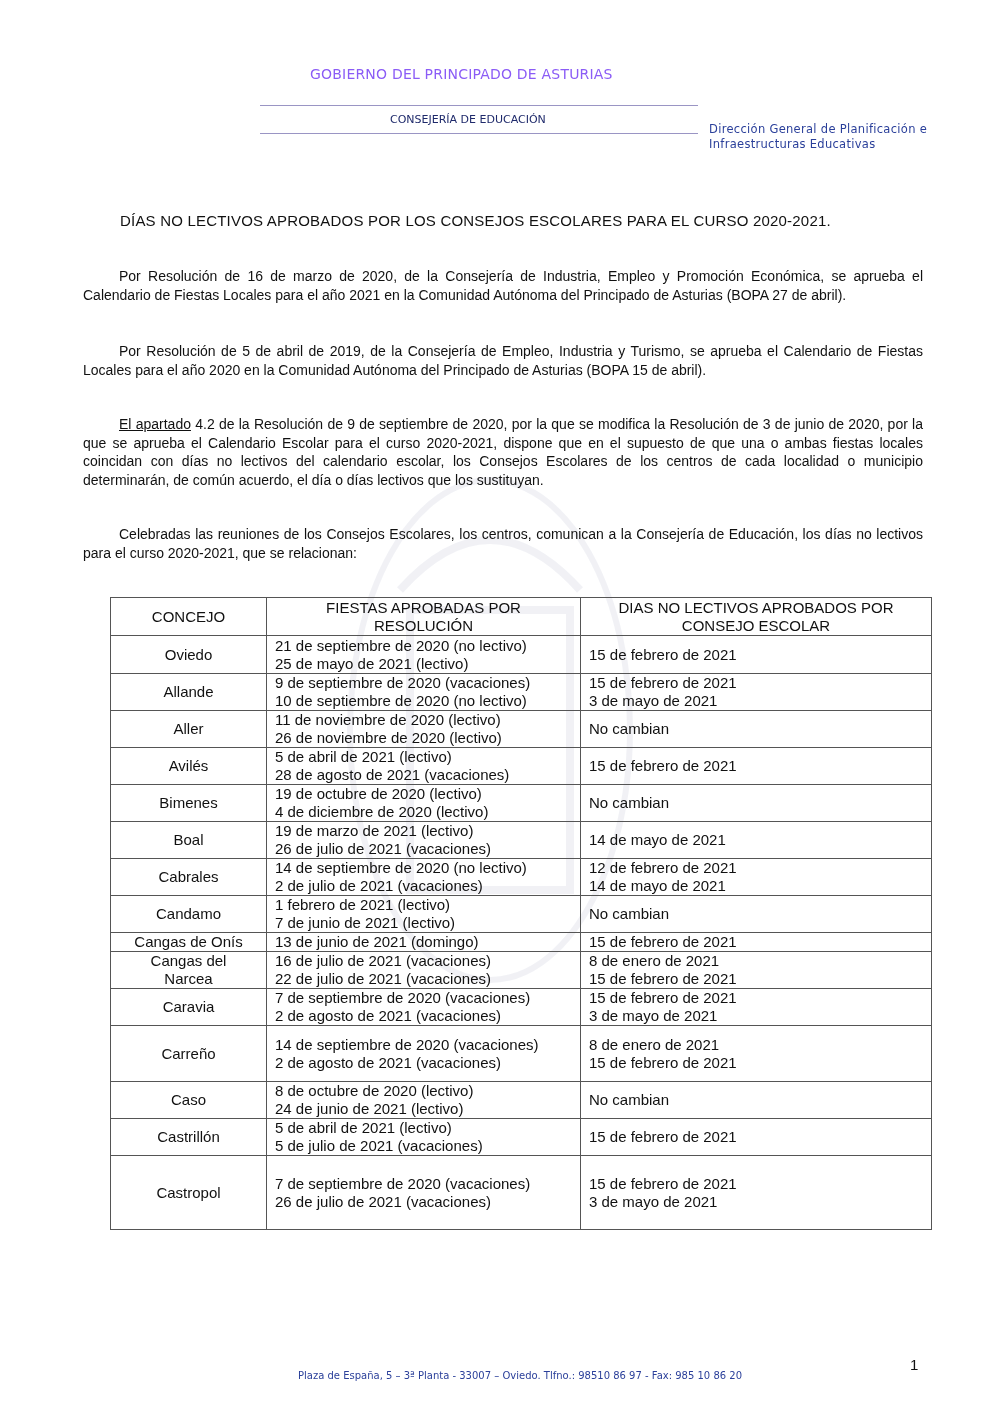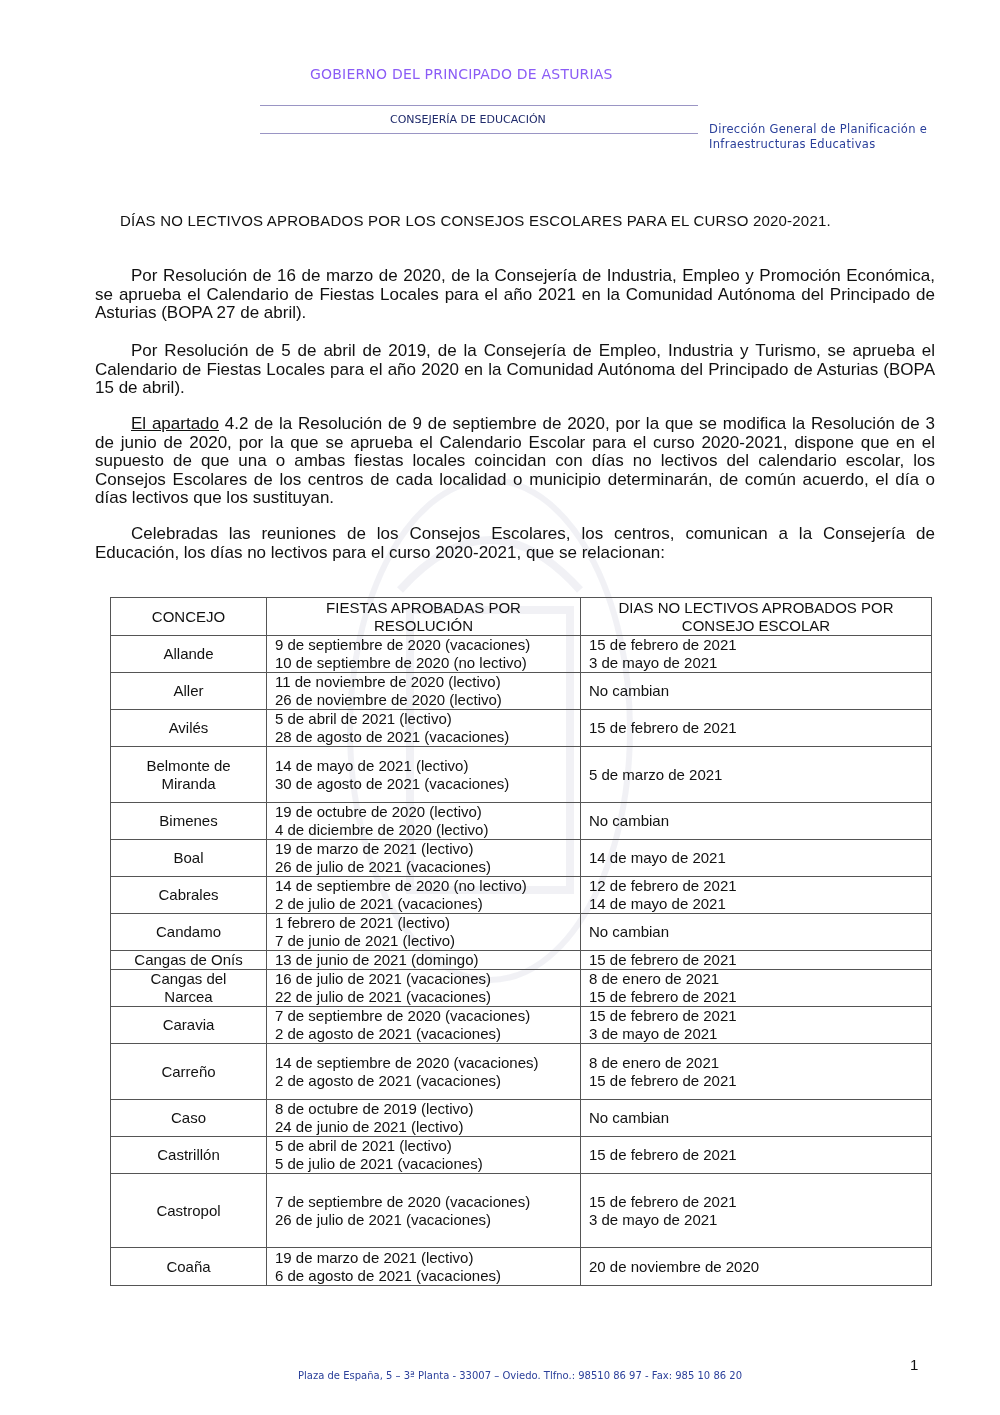--- a/index.html
+++ b/index.html
@@ -2,21 +2,21 @@
 <html><head>
 <meta charset="utf-8">
 <style>
   html, body { margin: 0; padding: 0; background: #ffffff; }
   body { width: 1000px; height: 1415px; position: relative; overflow: hidden; font-family: "Liberation Sans", sans-serif; color: #111; }
   .hdr-title { position: absolute; left: 310px; top: 66px; font-family: "DejaVu Sans", sans-serif; font-size: 14px; color: #8b5cf6; letter-spacing: 0.2px; }
   .hdr-line { position: absolute; left: 260px; width: 438px; height: 1px; background: #9a95c4; }
   .hdr-sub { position: absolute; left: 390px; top: 113px; font-family: "DejaVu Sans", sans-serif; font-size: 11px; color: #1f2a6b; }
   .hdr-dir { position: absolute; left: 709px; top: 122px; font-family: "DejaVu Sans", sans-serif; font-size: 11.5px; color: #2a3f9a; line-height: 15px; letter-spacing: 0.3px; }
   .doc-title { position: absolute; left: 120px; top: 212px; font-size: 15px; letter-spacing: 0.2px; }
-  .para { position: absolute; left: 95px; width: 840px; font-size: 17px; line-height: 18.5px; text-align: justify; }
+  .para { position: absolute; left: 83px; width: 840px; font-size: 14px; line-height: 18.5px; text-align: justify; }
   .para .indent { display: inline-block; width: 36px; }
   .para u { text-decoration: underline; }
   table.t { position: absolute; left: 110px; top: 597px; width: 822px; border-collapse: collapse; font-size: 15px; line-height: 18px; }
   table.t td { border: 1px solid #555; padding: 0 8px; vertical-align: middle; }
   table.t td.c1 { text-align: center; width: 147px; padding: 0 4px; }
   table.t td.c2 { width: 297px; padding: 0 8px; }
   table.t td.c3 { padding: 0 8px; }
   table.t tr.head td { text-align: center; }
   .watermark { position: absolute; left: 340px; top: 470px; width: 300px; height: 520px; opacity: 0.06; }
   .footer { position: absolute; left: 298px; top: 1370px; font-family: "DejaVu Sans", sans-serif; font-size: 10px; color: #2a3f9a; }
@@ -54,20 +54,32 @@
       <td class="c1">CONCEJO</td>
       <td class="c2">
         <span class="line">FIESTAS APROBADAS POR</span>
         <span class="line">RESOLUCIÓN</span>
       </td>
       <td class="c3">
         <span class="line">DIAS NO LECTIVOS APROBADOS POR</span>
         <span class="line">CONSEJO ESCOLAR</span>
       </td>
     </tr>
+  <tr style="height: 38px;">
+        <td class="c1">
+          <span class="line">Oviedo</span>
+        </td>
+        <td class="c2">
+          <span class="line">21 de septiembre de 2020 (no lectivo)</span>
+          <span class="line">25 de mayo de 2021 (lectivo)</span>
+        </td>
+        <td class="c3">
+          <span class="line">15 de febrero de 2021</span>
+        </td>
+      </tr>
       <tr style="height: 37px;">
         <td class="c1">
           <span class="line">Allande</span>
         </td>
         <td class="c2">
           <span class="line">9 de septiembre de 2020 (vacaciones)</span>
           <span class="line">10 de septiembre de 2020 (no lectivo)</span>
         </td>
         <td class="c3">
           <span class="line">15 de febrero de 2021</span>
@@ -91,33 +103,20 @@
           <span class="line">Avilés</span>
         </td>
         <td class="c2">
           <span class="line">5 de abril de 2021 (lectivo)</span>
           <span class="line">28 de agosto de 2021 (vacaciones)</span>
         </td>
         <td class="c3">
           <span class="line">15 de febrero de 2021</span>
         </td>
       </tr>
-      <tr style="height: 56px;">
-        <td class="c1">
-          <span class="line">Belmonte de</span>
-          <span class="line">Miranda</span>
-        </td>
-        <td class="c2">
-          <span class="line">14 de mayo de 2021 (lectivo)</span>
-          <span class="line">30 de agosto de 2021 (vacaciones)</span>
-        </td>
-        <td class="c3">
-          <span class="line">5 de marzo de 2021</span>
-        </td>
-      </tr>
       <tr style="height: 37px;">
         <td class="c1">
           <span class="line">Bimenes</span>
         </td>
         <td class="c2">
           <span class="line">19 de octubre de 2020 (lectivo)</span>
           <span class="line">4 de diciembre de 2020 (lectivo)</span>
         </td>
         <td class="c3">
           <span class="line">No cambian</span>
@@ -209,21 +208,21 @@
         <td class="c3">
           <span class="line">8 de enero de 2021</span>
           <span class="line">15 de febrero de 2021</span>
         </td>
       </tr>
       <tr style="height: 37px; padding-left: 34px;">
         <td class="c1">
           <span class="line">Caso</span>
         </td>
         <td class="c2">
-          <span class="line">8 de octubre de 2019 (lectivo)</span>
+          <span class="line">8 de octubre de 2020 (lectivo)</span>
           <span class="line">24 de junio de 2021 (lectivo)</span>
         </td>
         <td class="c3">
           <span class="line">No cambian</span>
         </td>
       </tr>
       <tr style="height: 37px;">
         <td class="c1">
           <span class="line">Castrillón</span>
         </td>
@@ -241,29 +240,17 @@
         </td>
         <td class="c2">
           <span class="line">7 de septiembre de 2020 (vacaciones)</span>
           <span class="line">26 de julio de 2021 (vacaciones)</span>
         </td>
         <td class="c3">
           <span class="line">15 de febrero de 2021</span>
           <span class="line">3 de mayo de 2021</span>
         </td>
       </tr>
-      <tr style="height: 38px;">
-        <td class="c1">
-          <span class="line">Coaña</span>
-        </td>
-        <td class="c2">
-          <span class="line">19 de marzo de 2021 (lectivo)</span>
-          <span class="line">6 de agosto de 2021 (vacaciones)</span>
-        </td>
-        <td class="c3">
-          <span class="line">20 de noviembre de 2020</span>
-        </td>
-      </tr>
     </tbody>
 </table>
 
 <div class="footer">Plaza de España, 5 – 3ª Planta - 33007 – Oviedo. Tlfno.: 98510 86 97 - Fax: 985 10 86 20</div>
 <div class="page-num">1</div>
 
 </body></html>

